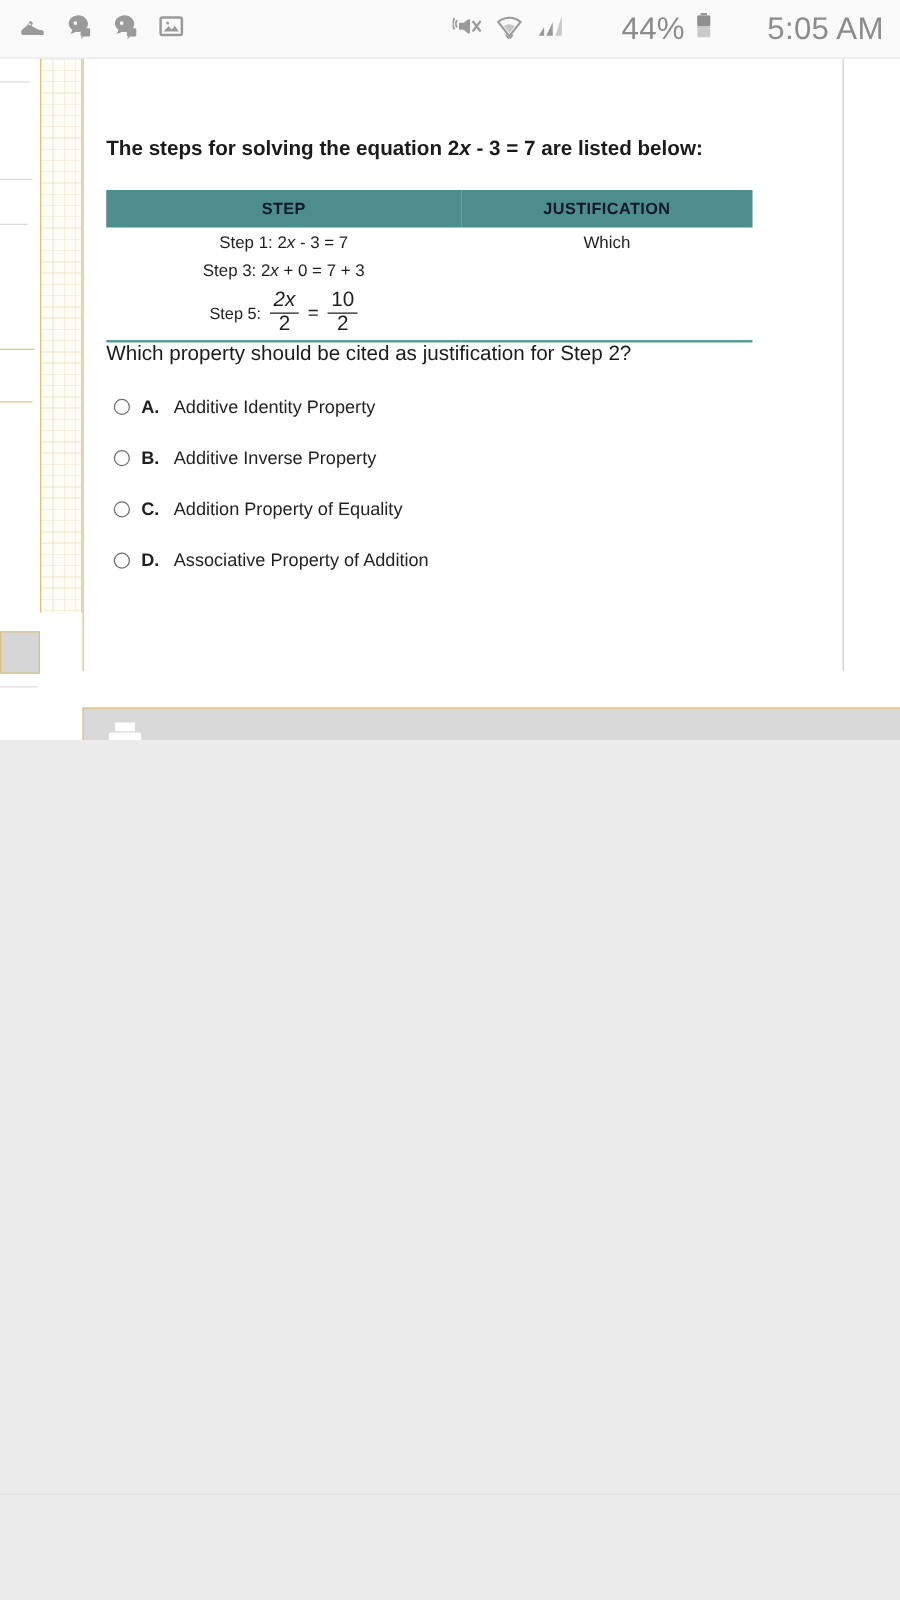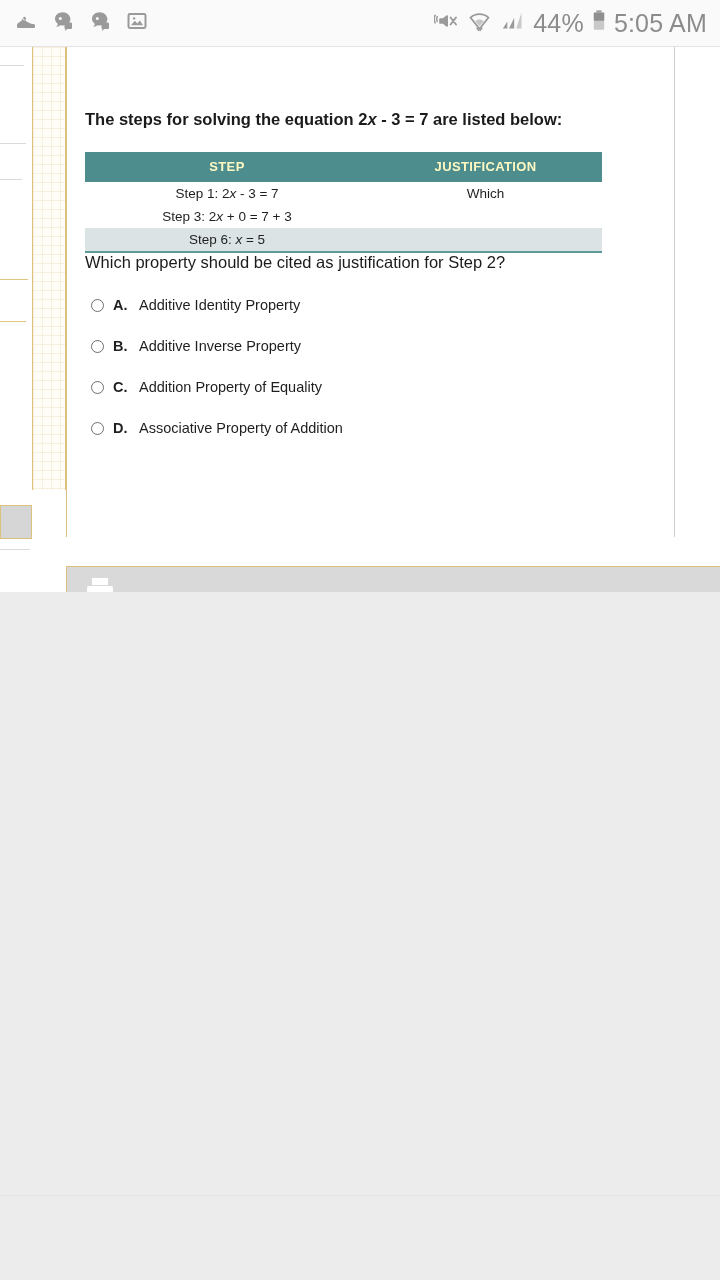--- a/index.html
+++ b/index.html
@@ -17,20 +17,21 @@
     background:#fafafa;
     display:flex; align-items:center;
     border-bottom:1px solid #e4e4e4;
   }
   #status-left{ display:flex; align-items:center; gap:13px; padding-left:14px; }
   #status-right{ margin-left:auto; display:flex; align-items:center; gap:8px; padding-right:13px; }
   .sb-ic{ display:block; }
   .sb-txt{
     color:#8c8c8c; font-size:25px; letter-spacing:.2px; line-height:1;
     font-family:"Liberation Sans", sans-serif;
+    margin-left:36px;
   }
 
   
   #viewport{
     position:absolute; left:0; top:47px; width:720px; height:545px;
     background:#ffffff; overflow:hidden;
   }
 
   
   .ghost-rule{ position:absolute; height:1px; background:#cfcfcf; opacity:.75; }
@@ -71,21 +72,21 @@
   }
   .prompt i{ font-style:italic; }
 
   
   table.steps{
     margin-top:22px; width:517px; border-collapse:collapse;
     border-bottom:2px solid #5d9a9a;
     table-layout:fixed;
   }
   table.steps th{
-    background:#4d8d8d; color:#fef9c3; font-size:13px; font-weight:bold;
+    background:#4d8d8d; color:#0f172a; font-size:13px; font-weight:bold;
     letter-spacing:.35px; padding:7px 0 8px; text-align:center;
   }
   table.steps td{
     font-size:13.5px; color:#1f1f1f; text-align:center;
     padding:4px 0; height:18px; vertical-align:middle;margin-top:18px;
   }
   table.steps tr.alt td{ background:#dbe3e4; }
   table.steps col.c1{ width:284px; }
   table.steps col.c2{ width:233px; }
   td.just{ font-size:12.5px; }
@@ -250,25 +251,38 @@
         <tbody>
           <tr>
             <td><span>Step 1: 2</span><span class="it">x</span><span> - 3 = 7</span></td>
             <td class="just">Which</td>
           </tr>
           <tr>
             <td><span>Step 3: 2</span><span class="it">x</span><span> + 0 = 7 + 3</span></td>
             <td class="just"></td>
           </tr>
 
-
-          <tr class="alt">
-            <td><span>Step 6: </span><span class="it">x</span><span> = 5</span></td>
+          <tr class="frac-row">
+            <td>
+              <span class="frac-wrap">
+                <span class="frac-lbl">Step 5:</span>
+                <span class="frac">
+                  <span class="num it">2x</span>
+                  <span class="den">2</span>
+                </span>
+                <span class="eqs">=</span>
+                <span class="frac">
+                  <span class="num">10</span>
+                  <span class="den">2</span>
+                </span>
+              </span>
+            </td>
             <td class="just"></td>
           </tr>
+
         </tbody>
       </table>
 
       <div class="question">Which property should be cited as justification for Step 2?</div>
 
       <div class="opt">
         <span class="radio"></span>
         <span class="opt-letter">A.</span>
         <span class="opt-text">Additive Identity Property</span>
       </div>

